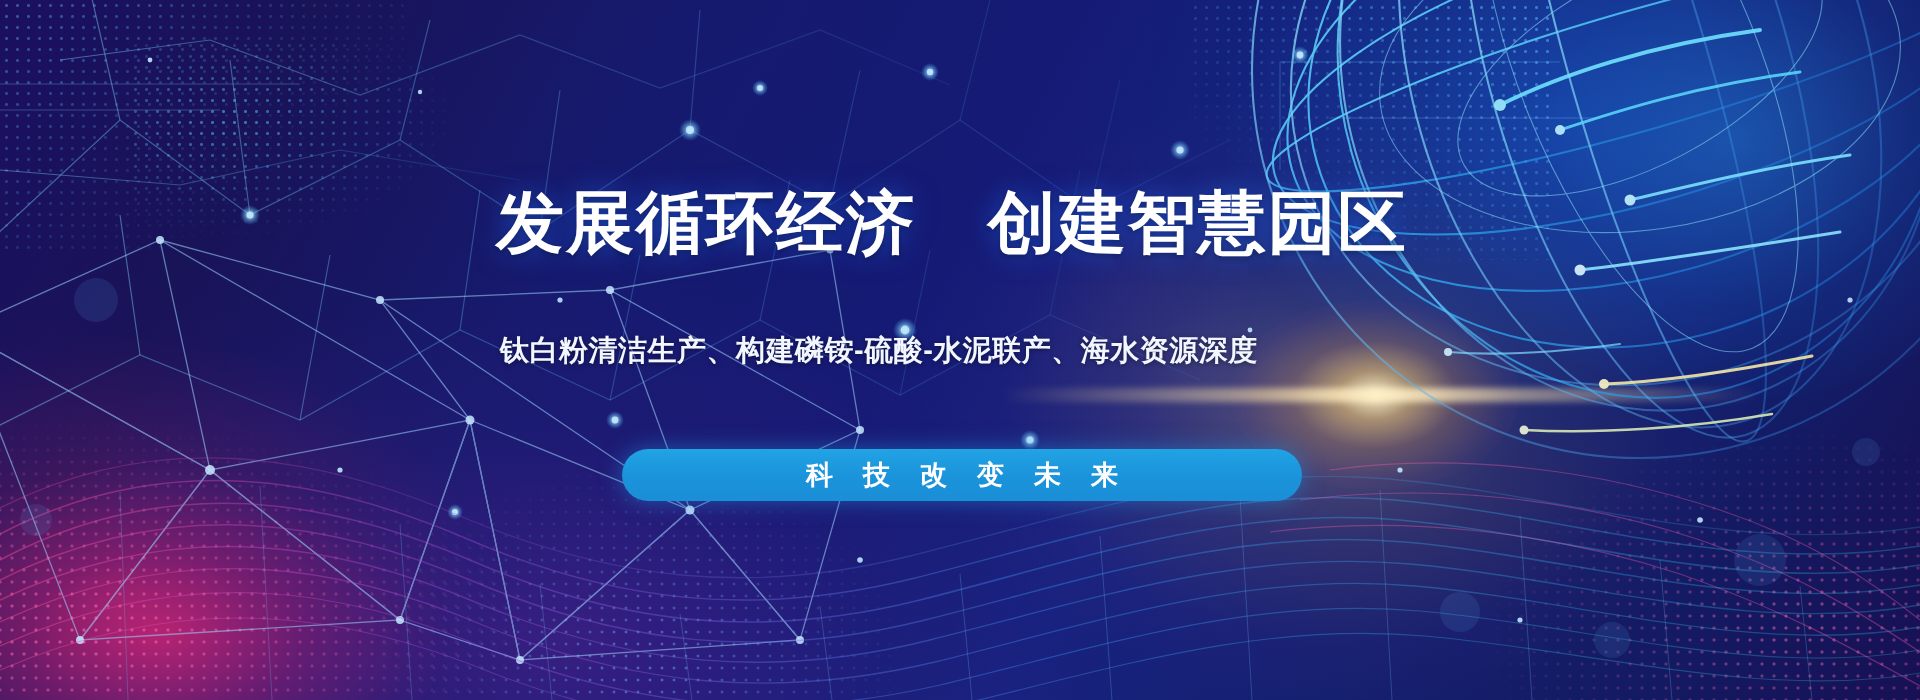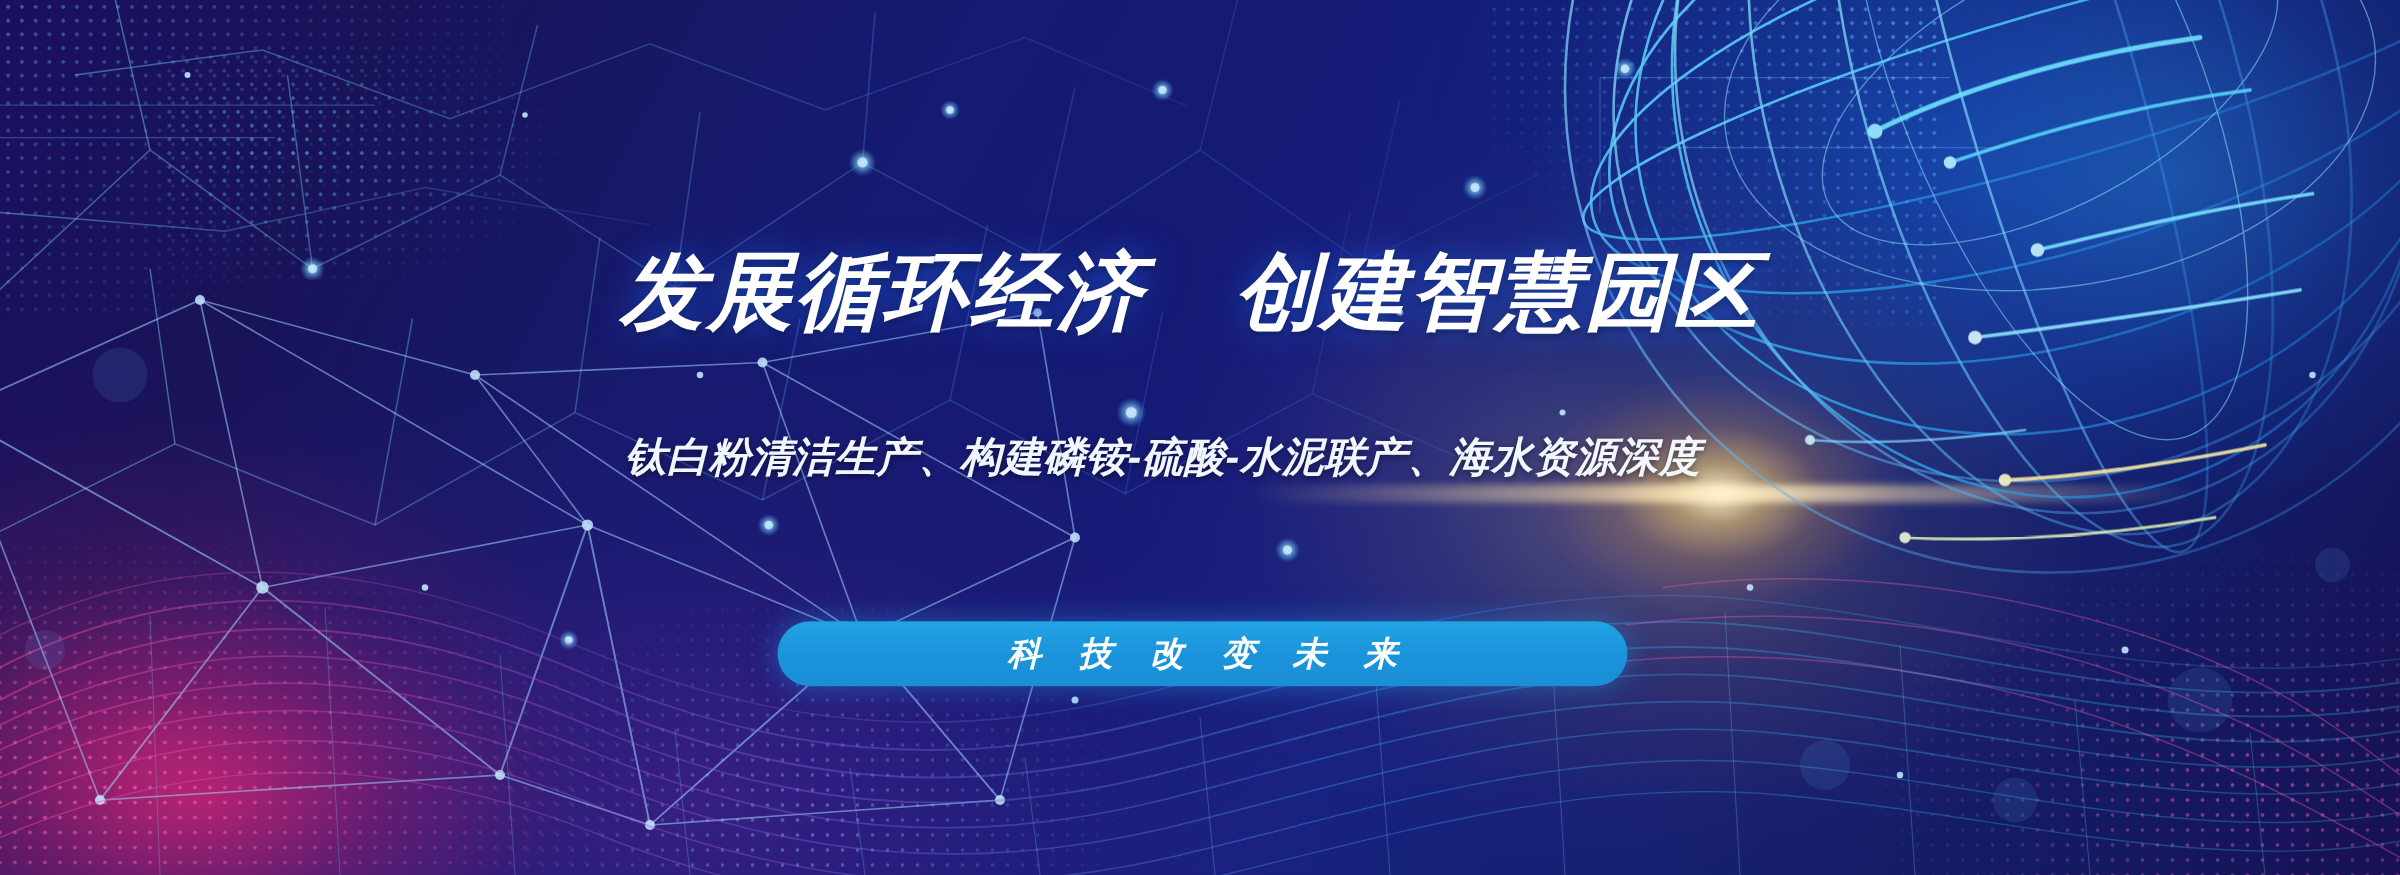--- a/index.html
+++ b/index.html
@@ -74,52 +74,50 @@
     background:radial-gradient(ellipse at center, rgba(255,40,120,0.55) 0%, rgba(200,30,120,0.28) 35%, rgba(110,30,130,0.08) 65%, rgba(0,0,0,0) 82%);
     filter:blur(6px);
   }
   .glow.cyan {
     left:1430px; top:-120px; width:620px; height:520px;
     background:radial-gradient(ellipse at center, rgba(40,150,240,0.35) 0%, rgba(25,90,200,0.16) 45%, rgba(0,0,0,0) 75%);
   }
 
   
   .content {
-    position:absolute; left:0; top:12px; width:1920px; height:613px;
+    position:absolute; left:0; top:0; width:1920px; height:613px;
     z-index:40;
-    font-style:italic;
   }
   .headline {
     position:absolute; left:496px; top:186px;
     font-size:68px; line-height:1.06; font-weight:700; color:#ffffff;
     letter-spacing:2px; white-space:nowrap;
     text-shadow:0 0 26px rgba(30,90,220,0.75), 0 2px 6px rgba(0,0,0,0.45);
   }
   .headline .gap { display:inline-block; width:30px; }
 
   .subtitle {
     position:absolute; left:500px; top:327px;
-    font-size:33px; line-height:1.62; font-weight:600; color:#f2f6ff;
+    font-size:29px; line-height:1.62; font-weight:600; color:#f2f6ff;
     letter-spacing:0.5px; max-width:930px;
     text-shadow:0 1px 5px rgba(0,0,0,0.45);
   }
   .sub-line { display:block; white-space:nowrap; }
 
   .cta {
     position:absolute; left:622px; top:449px;
     width:680px; height:52px;
     border:none; border-radius:26px;
     background:linear-gradient(180deg, #21a3e4 0%, #1b94db 50%, #1a8ed6 100%);
     box-shadow:0 0 22px rgba(33,150,225,0.5);
     color:#ffffff; font-size:27px; font-weight:700;
     letter-spacing:30px; text-indent:30px;
     font-family:"Liberation Sans","DejaVu Sans",sans-serif;
     display:flex; align-items:center; justify-content:center;
     cursor:pointer;
-    margin-top:36px;
   }
 
   svg.art { position:absolute; inset:0; width:1920px; height:700px; }
 </style>
 </head>
 <body>
 
 <div id="banner">
 
   <div class="layer">

